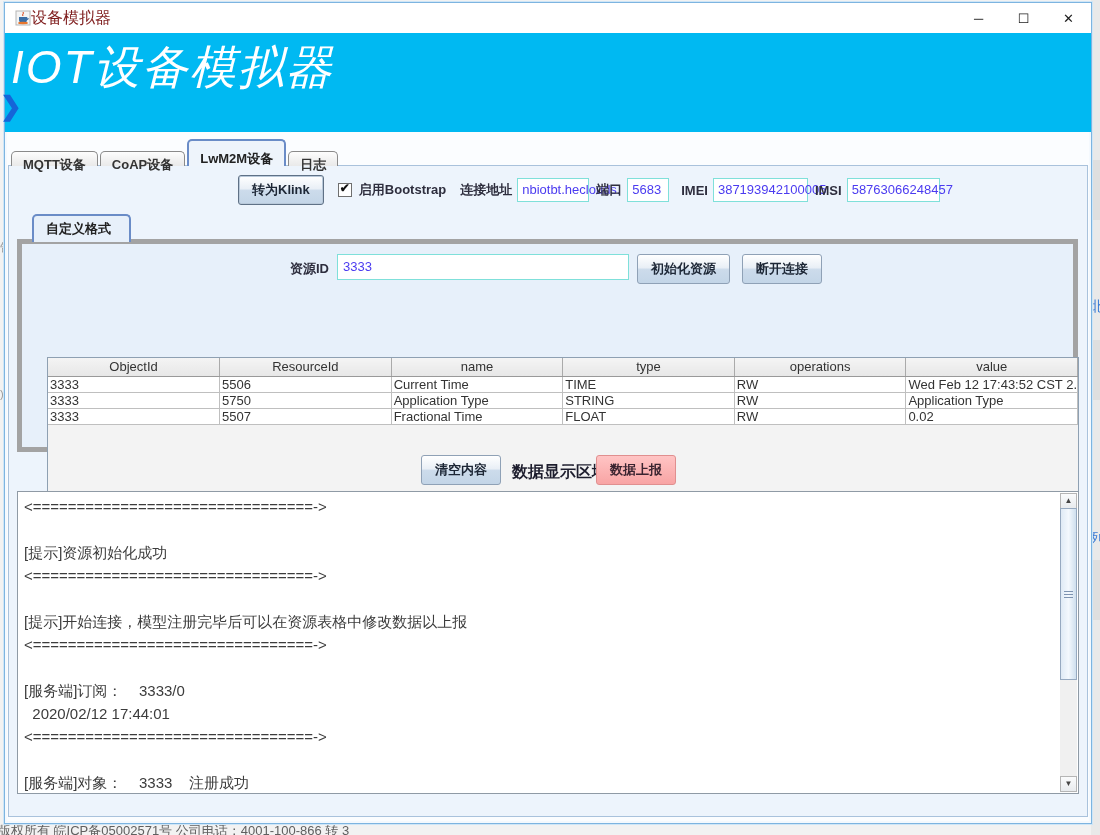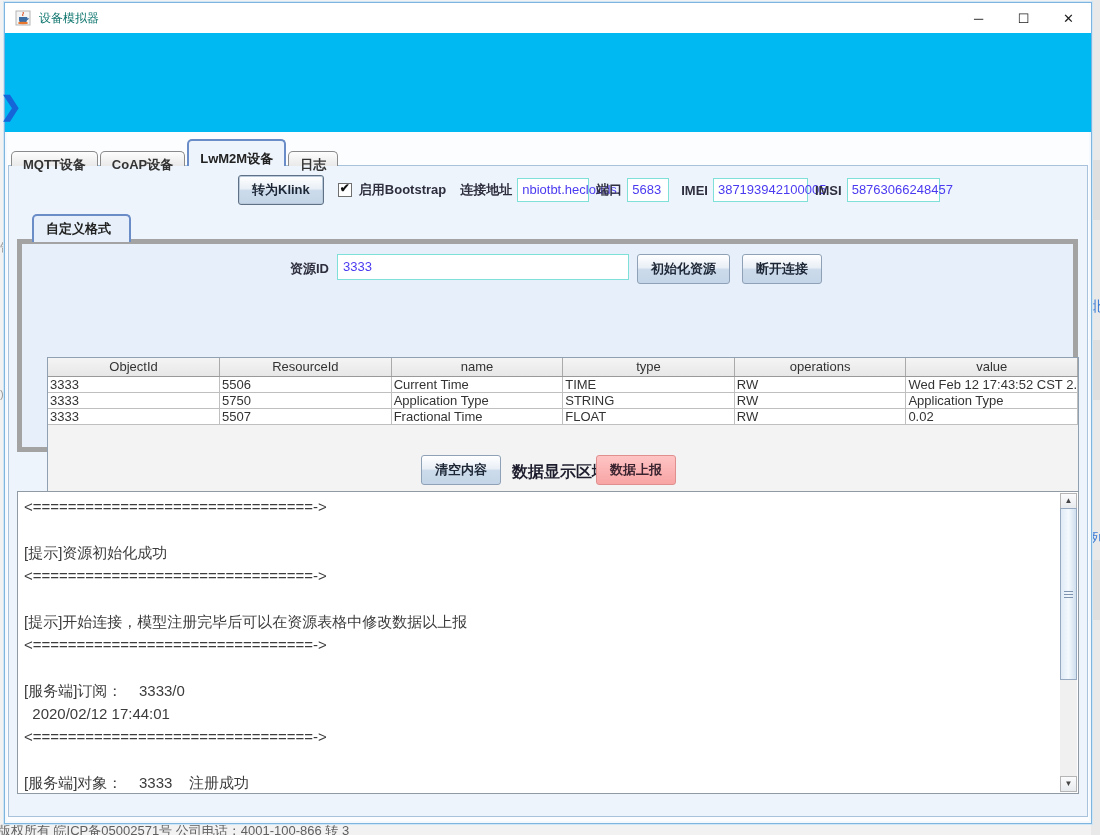--- a/index.html
+++ b/index.html
@@ -13,21 +13,21 @@
   .bg-bottom-text { position:absolute; left:-2px; top:822px; color:#5f5f5f; font-size:13px; white-space:nowrap; }
   .bg-left-frag { position:absolute; color:#9a9a9a; font-size:11px; }
 
   
   .window { position:absolute; left:4px; top:2px; width:1088px; height:822px;
             background:#f4f9fe; border:1px solid #7db4e0; box-shadow:0 0 0 1px #cfe6f7; }
 
   .titlebar { position:absolute; left:0; top:0; width:100%; height:30px; background:#ffffff;
               display:flex; align-items:center; }
   .title-icon { width:16px; height:16px; margin-left:10px; }
-  .title-text { margin-left:8px; font-size:12px; color:#0f766e; }
+  .title-text { margin-left:0; font-size:16px; color:#7f1d1d; }
   .win-controls { position:absolute; right:0; top:0; height:30px; display:flex; }
   .win-btn { width:45px; height:30px; display:flex; align-items:center; justify-content:center;
              font-size:13px; color:#1a1a1a; cursor:default; }
 
   
   .banner { position:absolute; left:0; top:30px; width:100%; height:99px; background:#00b9f2; overflow:visible; }
   .banner-title { position:absolute; left:6px; top:4px; font-style:italic; font-size:46px;
                   color:#ffffff; font-family:"Liberation Sans", sans-serif; letter-spacing:2px; }
   .banner-chevron { position:absolute; left:-5px; top:58px; color:#1565d8; font-size:26px; font-weight:bold; }
 
@@ -126,20 +126,21 @@
     </svg>
     <span class="title-text">设备模拟器</span>
     <div class="win-controls">
       <div class="win-btn">─</div>
       <div class="win-btn">☐</div>
       <div class="win-btn">✕</div>
     </div>
   </div>
 
   <div class="banner">
+    <div class="banner-title">IOT设备模拟器</div>
     <div class="banner-chevron">❯</div>
   </div>
 
   <div class="main-area">
     <div class="tabs">
       <div class="tab">MQTT设备</div>
       <div class="tab">CoAP设备</div>
       <div class="tab selected">LwM2M设备</div>
       <div class="tab">日志</div>
     </div>

